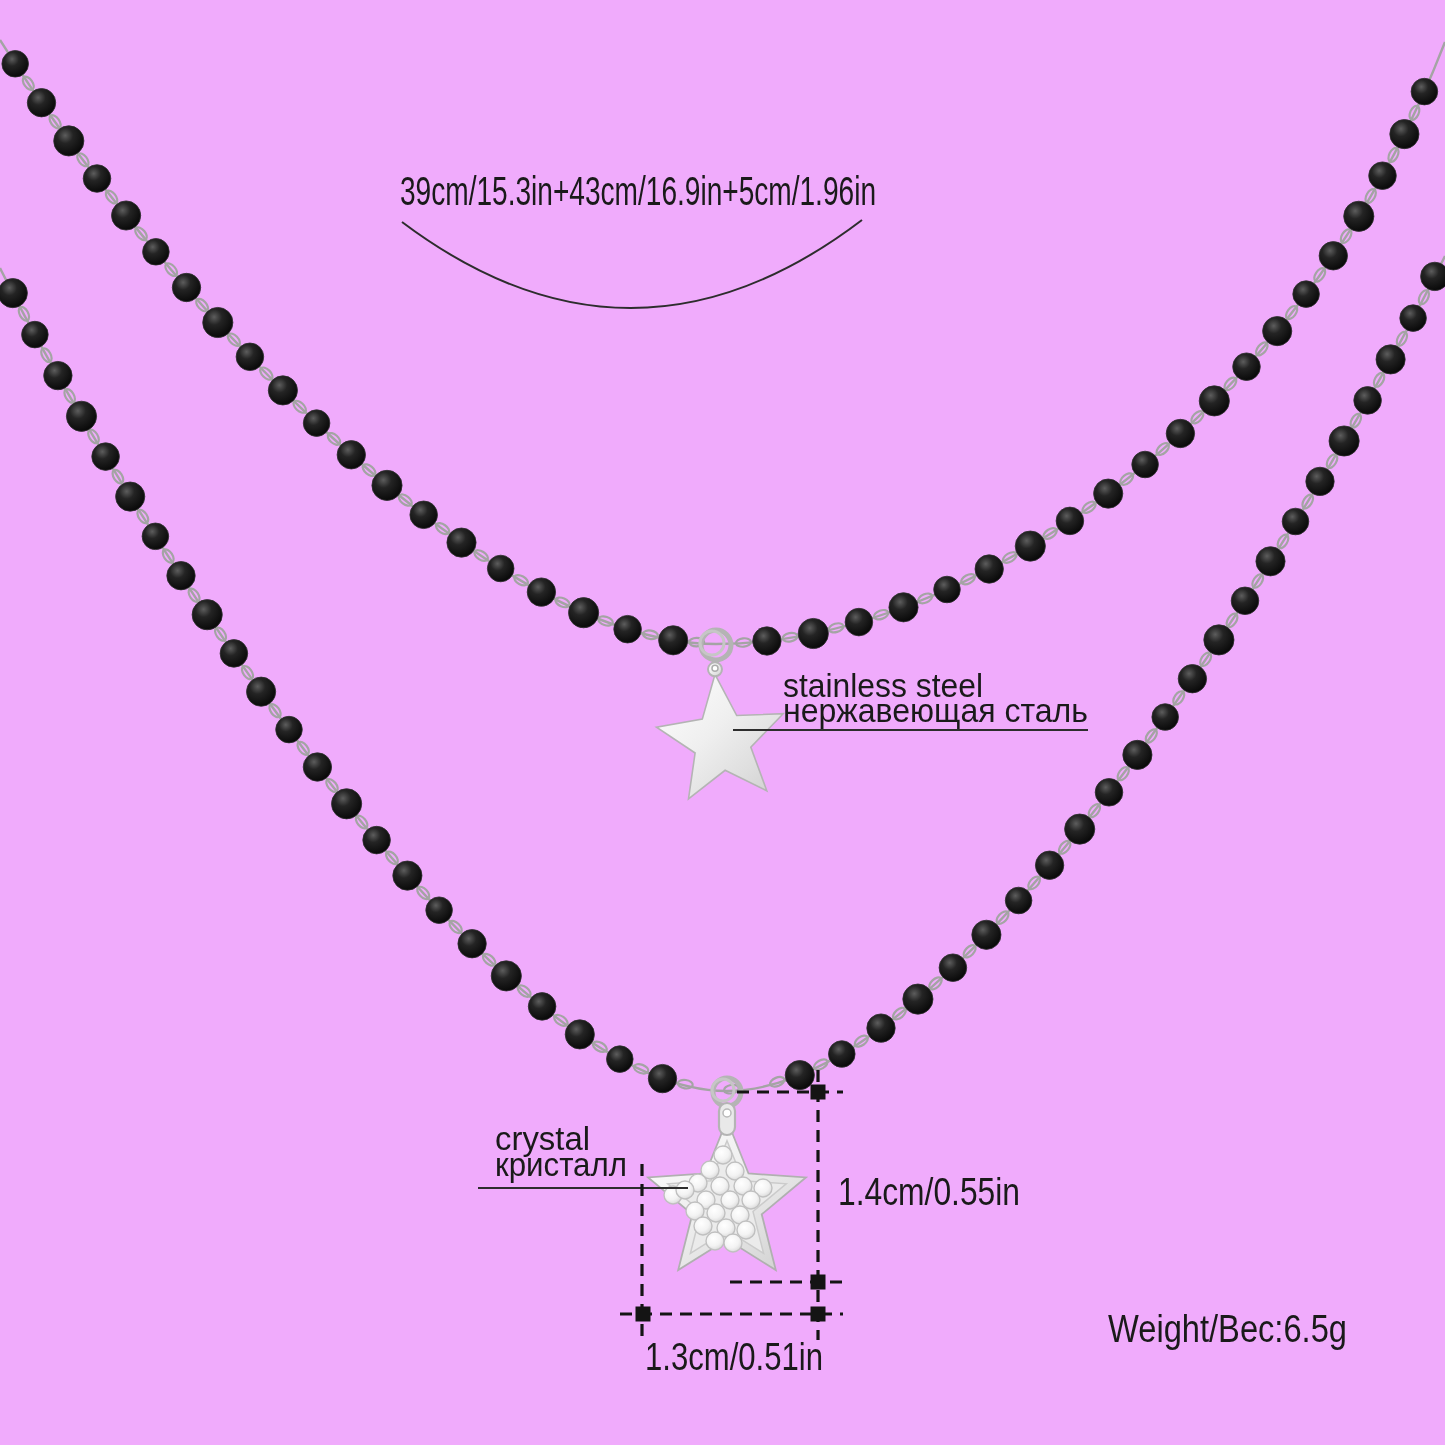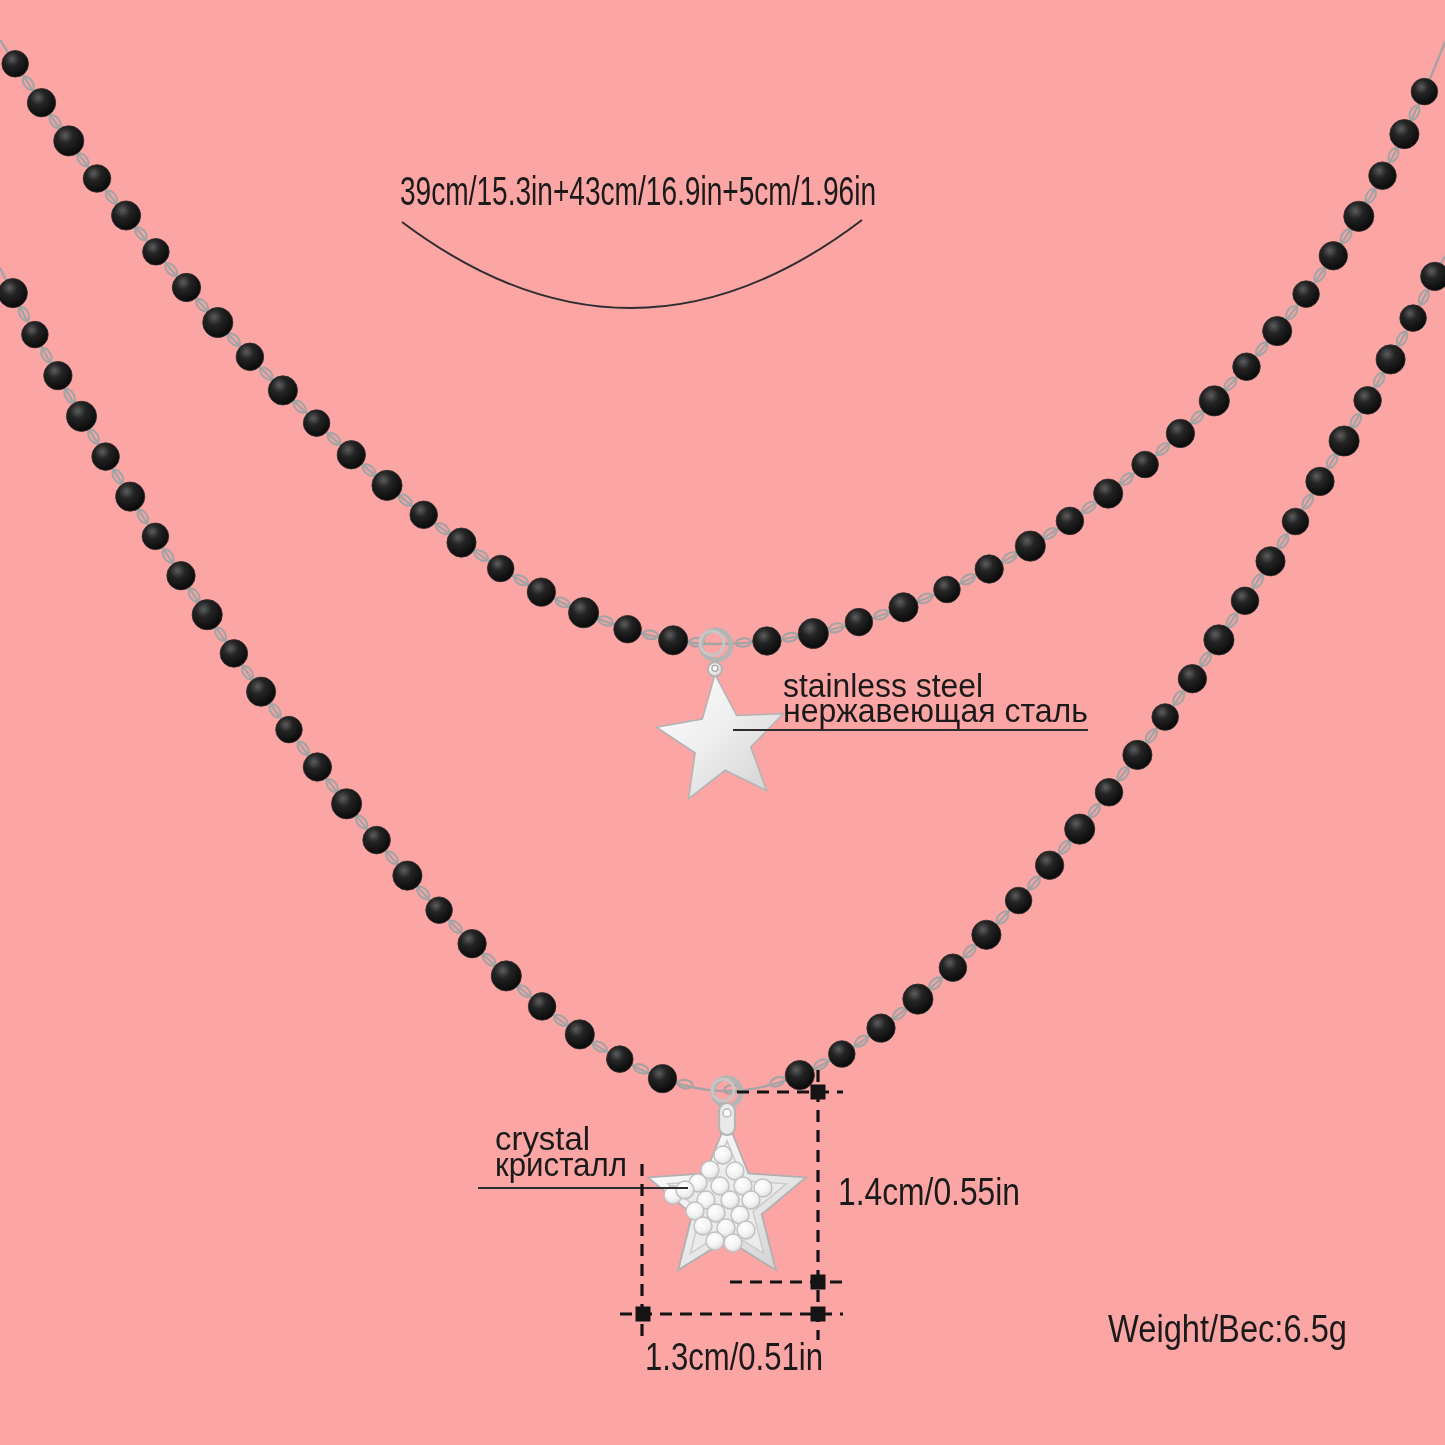--- a/index.html
+++ b/index.html
@@ -1,16 +1,16 @@
 <!DOCTYPE html>
 <html><head>
 <meta charset="utf-8">
 <style>
   html,body{margin:0;padding:0;background:#ffffff;}
-  .stage{position:relative;width:1445px;height:1445px;background:#fca5a5;overflow:hidden;}
+  .stage{position:relative;width:1445px;height:1445px;background:#f0abfc;overflow:hidden;}
   svg{display:block;width:1445px;height:1445px;}
   text{fill:#1a1a1a;font-family:"Liberation Sans","DejaVu Sans",sans-serif;}
   .dash{stroke:#141414;stroke-width:3.2;stroke-dasharray:12 8;fill:none;}
   .thin{stroke:#2d2d2d;stroke-width:2;fill:none;}
   .marker{fill:#141414;}
 </style>
 </head>
 <body>
 
 <div class="stage">

